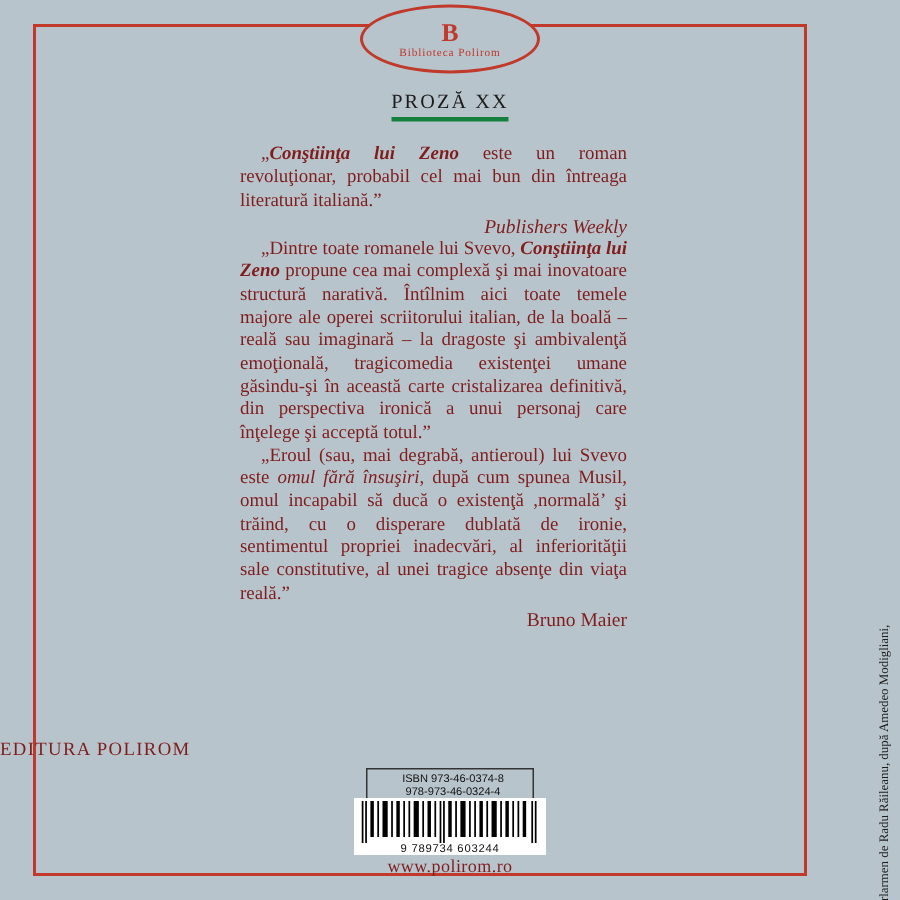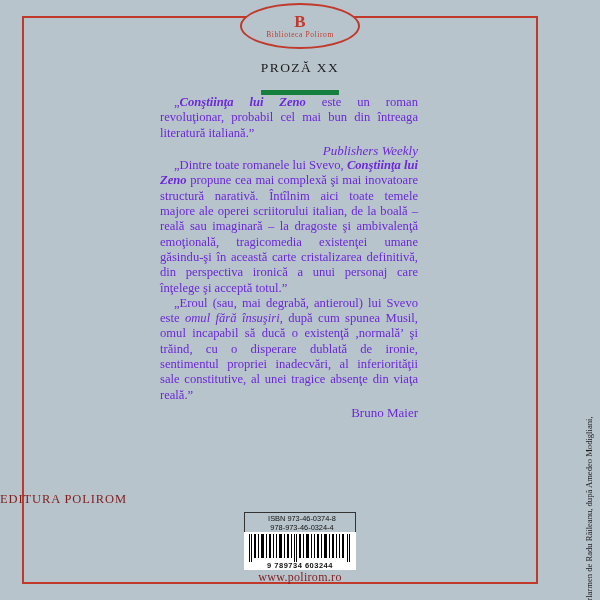--- a/index.html
+++ b/index.html
@@ -70,30 +70,30 @@
     right: 0;
     top: 60px;
     text-align: center;
     font-size: 13.5px;
     letter-spacing: 1.4px;
     color: #1c1c1c;
     font-family: "Liberation Serif", serif;
   }
   .collection .underline {
     display: inline-block;
-    border-bottom: 5px solid #15803d;
-    padding-bottom: 14px;
+    border-bottom: 3px solid #15803d;
+    padding-bottom: 2px;
   }
   
   .content {
     position: absolute;
     left: 160px;
     top: 95px;
     width: 258px;
-    color: #6d28d9;
+    color: #7f1d1d;
     font-size: 12.6px;
     line-height: 15.3px;
     text-align: justify;
   }
   .para {
     margin: 0 0 0 0;
     text-indent: 14px;
   }
   .para i, .para em {
     font-style: italic;
@@ -136,26 +136,25 @@
     padding: 1px 0 1px 4px;
     background: #b8c4cc;
     box-sizing: border-box;
   }
   
   .barcode {
     position: absolute;
     left: 50%;
     transform: translateX(-50%);
     top: 532px;
-    width: 112px;
+    width: 128px;
     height: 38px;
     background: #ffffff;
     padding: 2px 4px 0 4px;
     box-sizing: border-box;
-    font-weight: bold;
   }
   .bars {
     width: 100%;
     height: 28px;
     display: block;
   }
   .barcode-num {
     font-family: "Liberation Sans", sans-serif;
     font-size: 7.5px;
     text-align: center;

